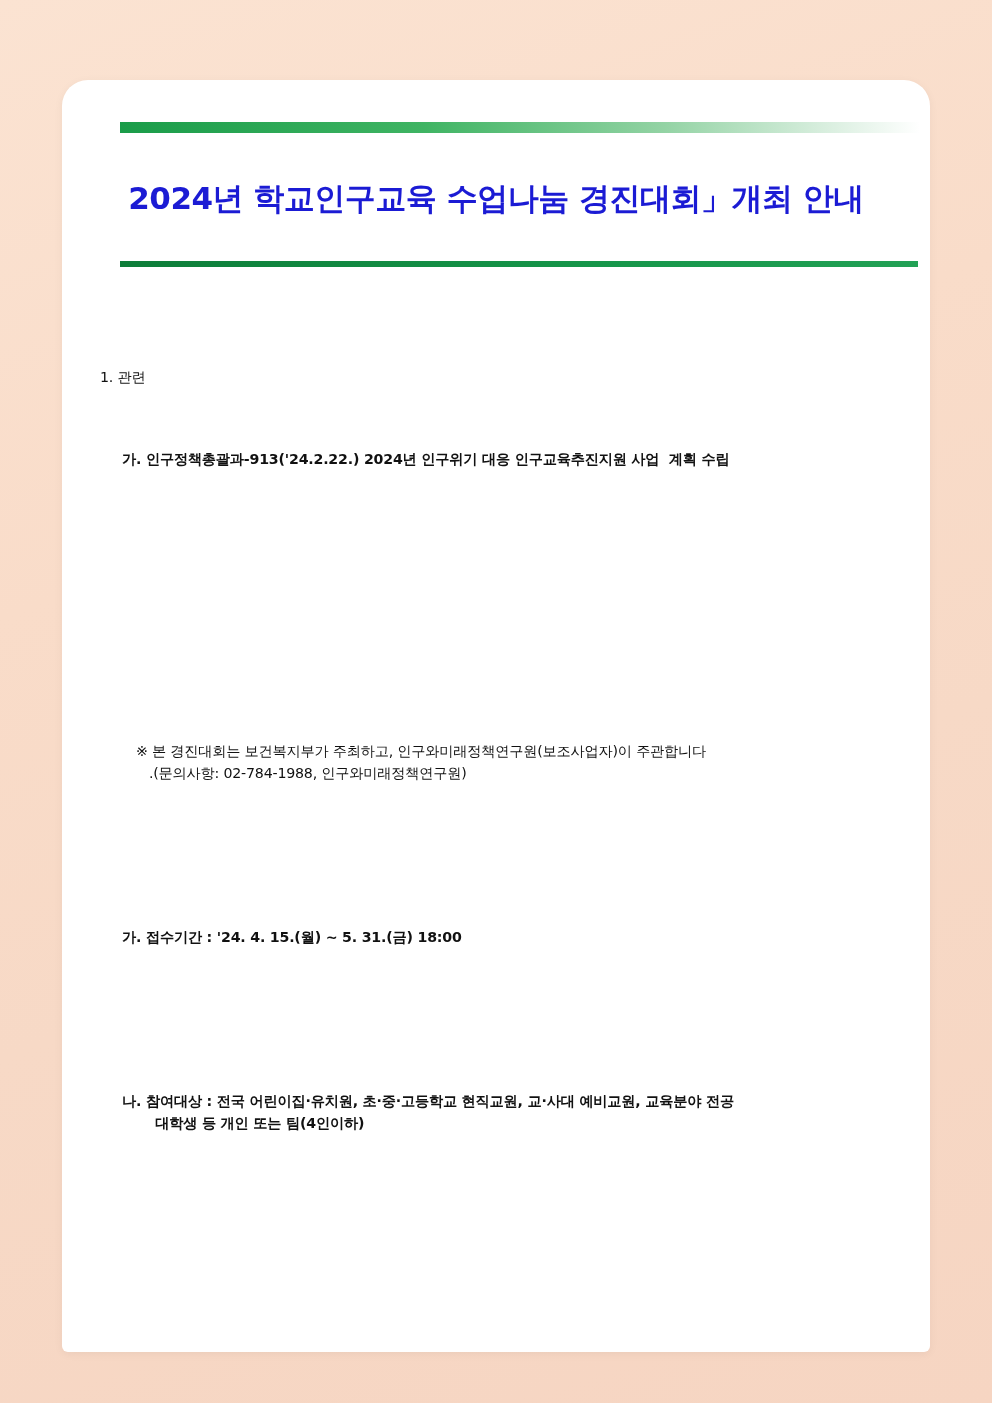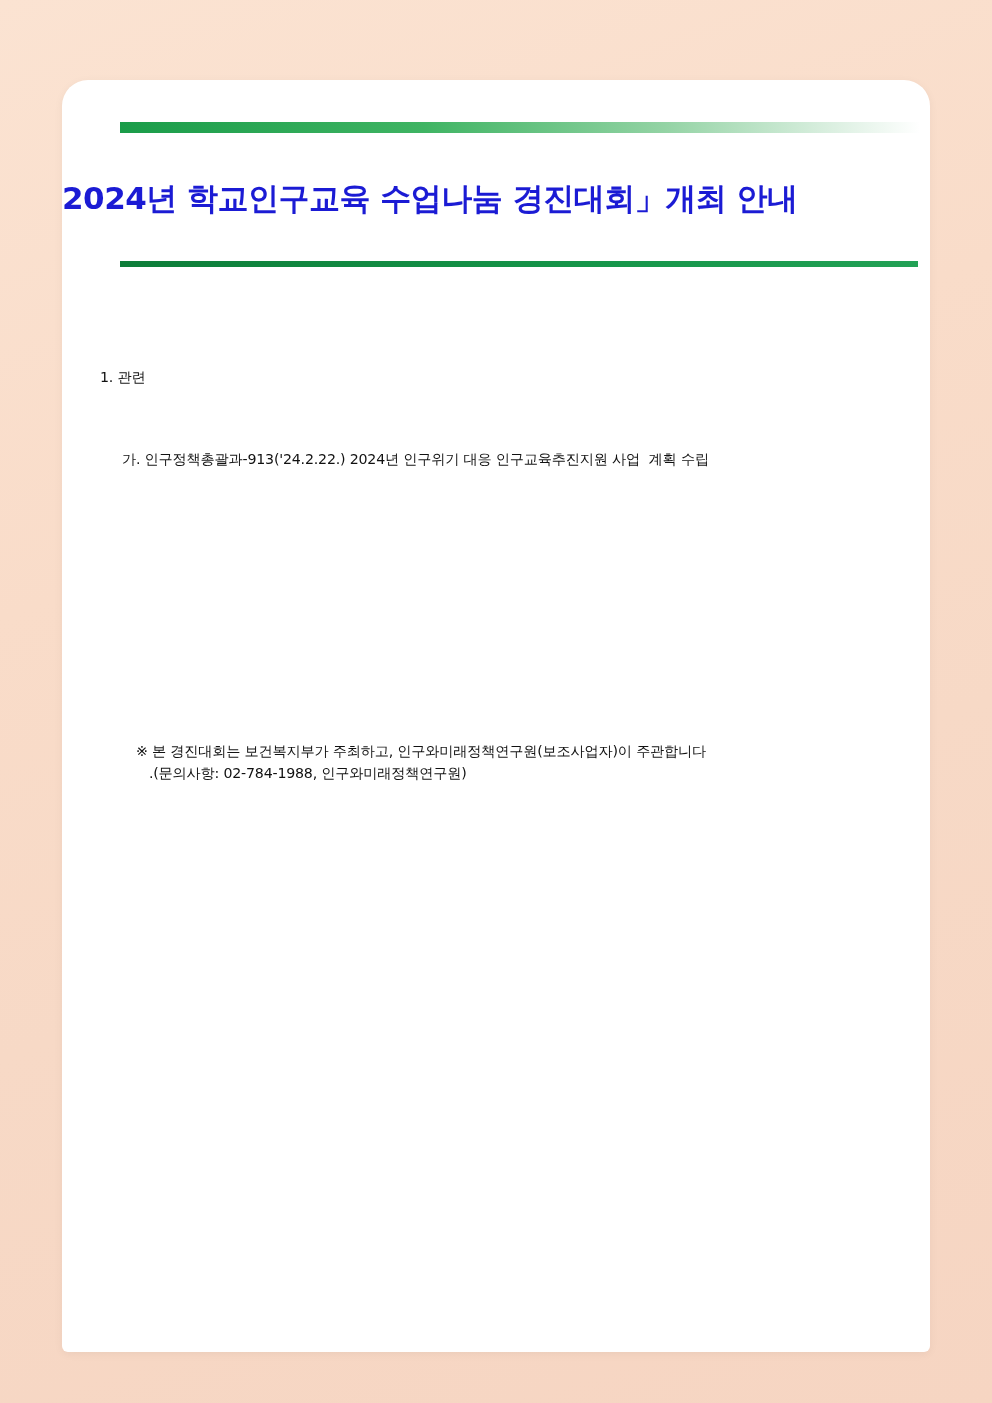--- a/index.html
+++ b/index.html
@@ -39,42 +39,42 @@
     width: 798px;
     height: 6px;
     background: linear-gradient(to right, #0f7a38 0%, #169646 55%, #2aa css 100%);
     background: linear-gradient(to right, #0d7d39 0%, #16964a 60%, #22a155 100%);
   }
   .title {
     position: absolute;
     left: 0;
     top: 98px;
     width: 868px;
-    text-align: left;
+    text-align: center;
     font-size: 31px;
     font-weight: bold;
     color: #1b1bd4;
     letter-spacing: -0.5px;
     white-space: nowrap;
   }
   .body-text {
     position: absolute;
     left: 30px;
     top: 212px;
     width: 812px;
     font-size: 14.2px;
     line-height: 1.55;
     color: #111111;
     white-space: pre-wrap;
     letter-spacing: -0.2px;
   }
   .blk { margin: 8px; }
   .gap-s { height: 9px; }
   .gap-m { height: 16px; }
-  .indent1 { padding-left: 22px; }
+  .indent1 { padding-left: 22px; font-weight: bold; }
   .indent2 { padding-left: 36px; }
 </style>
 </head>
 <body>
 
 <div class="page">
 
   <div class="bar-top"></div>
 
   <div class="title">2024년 학교인구교육 수업나눔 경진대회」개최 안내</div>
@@ -87,22 +87,25 @@
     <p class="blk indent1">가. 인구정책총괄과-913('24.2.22.) 2024년 인구위기 대응 인구교육추진지원 사업  계획 수립</p>
     <div class="gap-s"></div>
     <div class="gap-s"></div>
 
     <div class="gap-m"></div>
 
     <p class="blk indent2">※ 본 경진대회는 보건복지부가 주최하고, 인구와미래정책연구원(보조사업자)이 주관합니다
    .(문의사항: 02-784-1988, 인구와미래정책연구원)</p>
     <div class="gap-m"></div>
 
+    <p class="blk indent1">가. 접수기간 : '24. 4. 15.(월) ~ 5. 31.(금) 18:00</p>
     <div class="gap-m"></div>
 
+    <p class="blk indent1">나. 참여대상 : 전국 어린이집·유치원, 초·중·고등학교 현직교원, 교·사대 예비교원, 교육분야 전공
+       대학생 등 개인 또는 팀(4인이하)</p>
     <div class="gap-m"></div>
 
     
     
 
     
     
     
     
     

